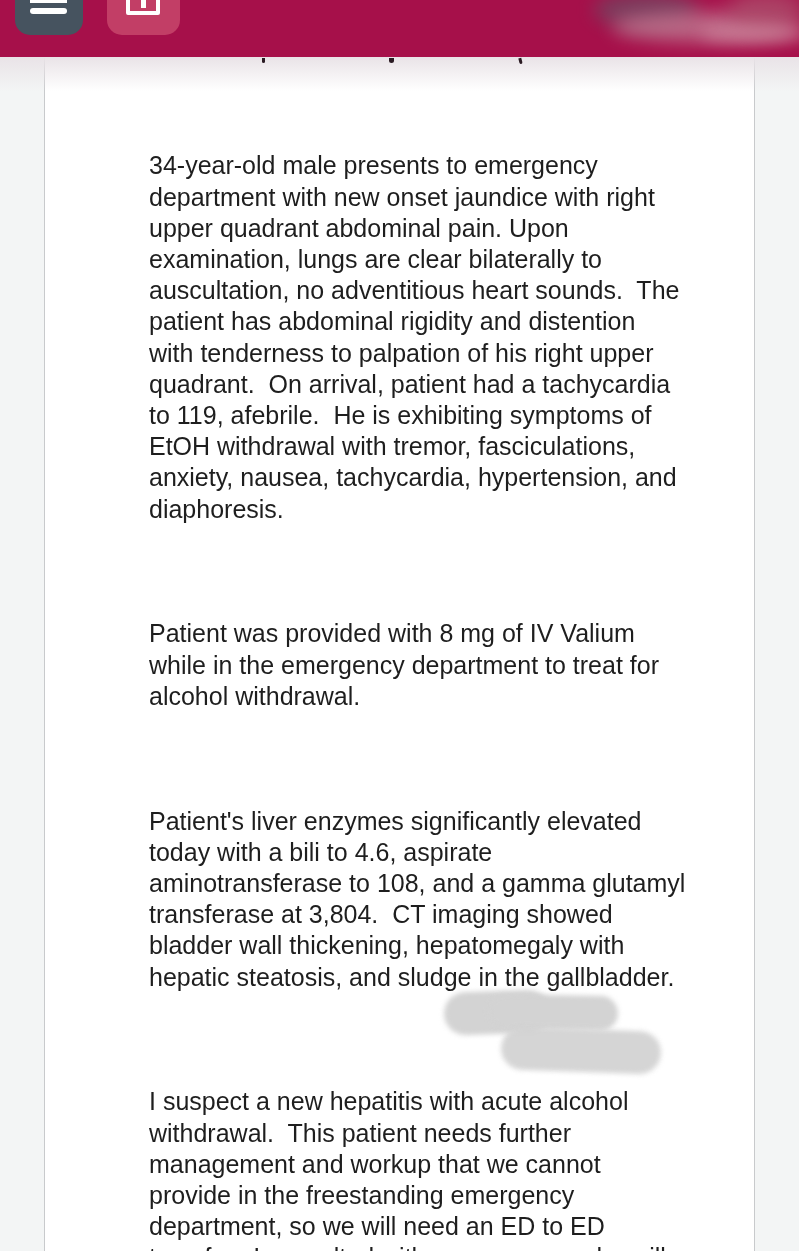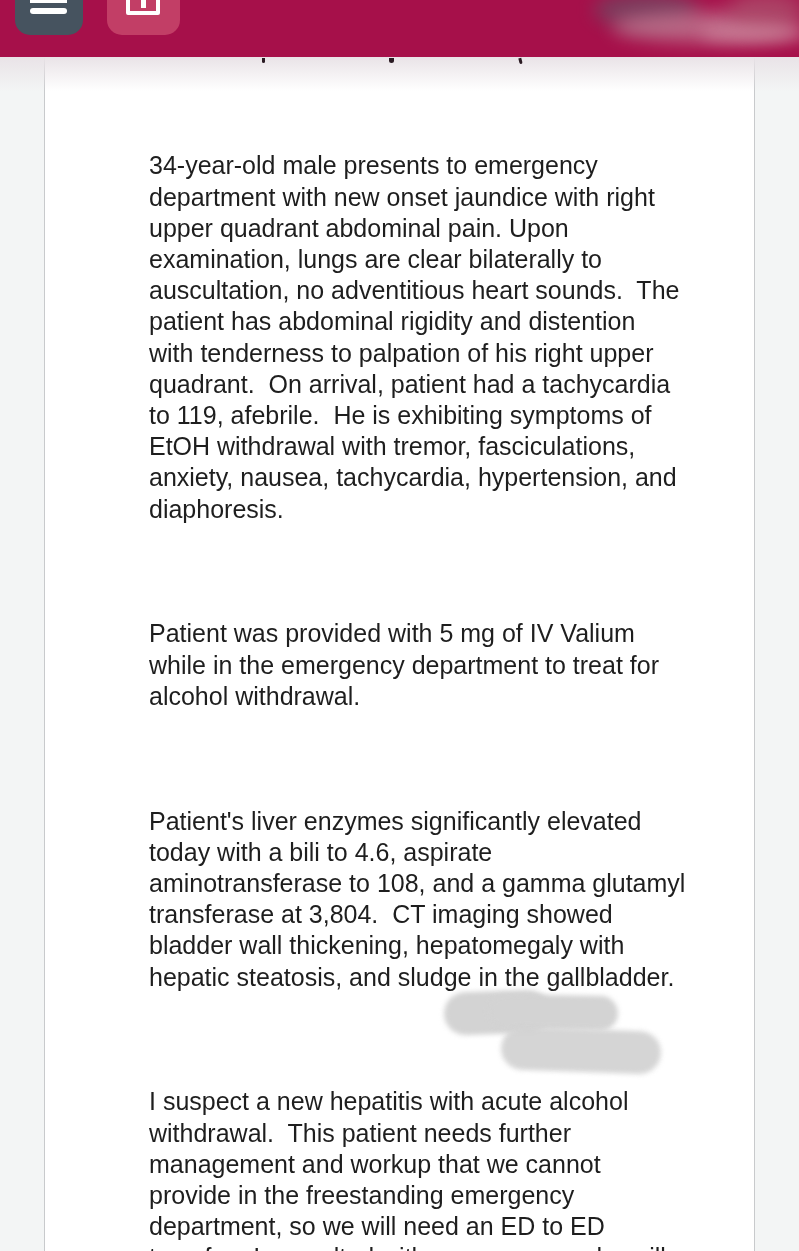--- a/index.html
+++ b/index.html
@@ -78,21 +78,21 @@
 upper quadrant abdominal pain. Upon
 examination, lungs are clear bilaterally to
 auscultation, no adventitious heart sounds.  The
 patient has abdominal rigidity and distention
 with tenderness to palpation of his right upper
 quadrant.  On arrival, patient had a tachycardia
 to 119, afebrile.  He is exhibiting symptoms of
 EtOH withdrawal with tremor, fasciculations,
 anxiety, nausea, tachycardia, hypertension, and
 diaphoresis.</p>
-      <p>Patient was provided with 5 mg of IV Valium
+      <p>Patient was provided with 8 mg of IV Valium
 while in the emergency department to treat for
 alcohol withdrawal.</p>
       <p>Patient's liver enzymes significantly elevated
 today with a bili to 4.6, aspirate
 aminotransferase to 108, and a gamma glutamyl
 transferase at 3,804.  CT imaging showed
 bladder wall thickening, hepatomegaly with
 hepatic steatosis, and sludge in the gallbladder.</p>
       <p>I suspect a new hepatitis with acute alcohol
 withdrawal.  This patient needs further

